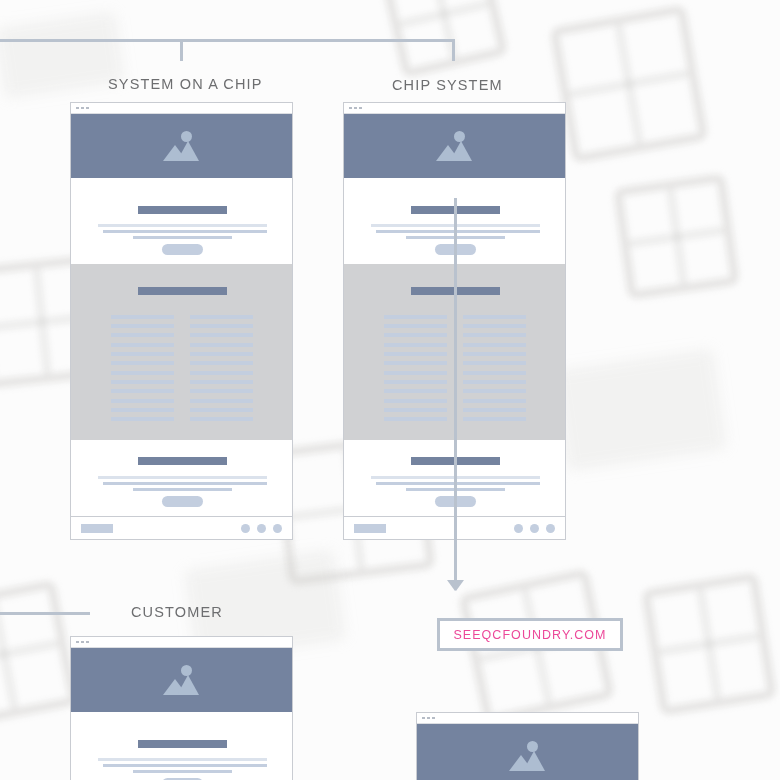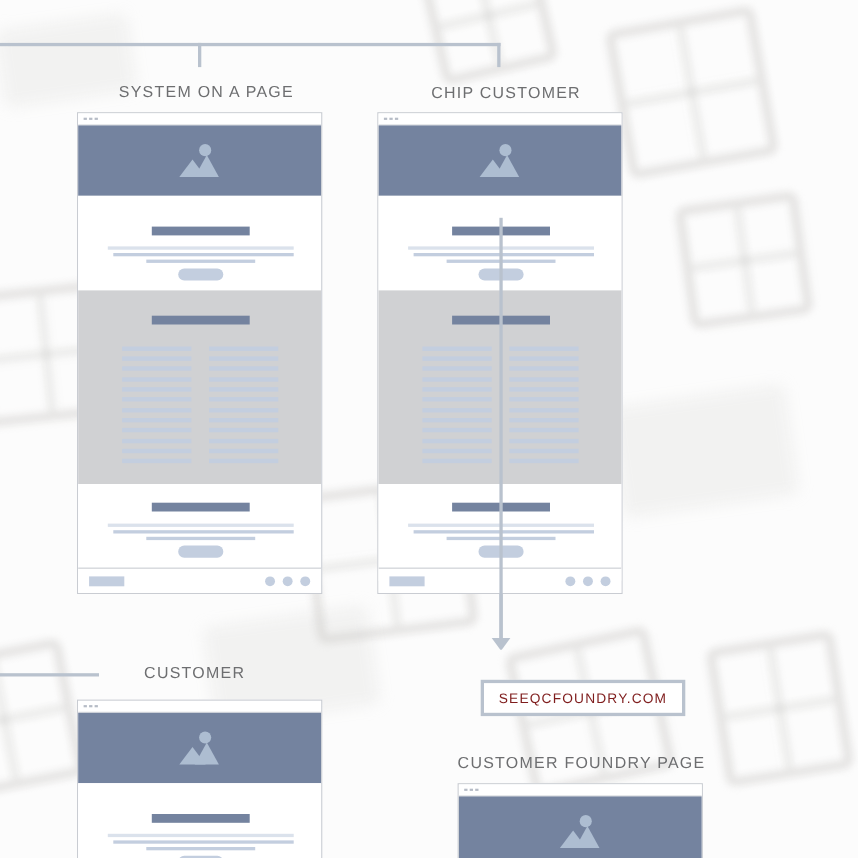--- a/index.html
+++ b/index.html
@@ -194,21 +194,21 @@
     position: absolute;
     background: #ffffff;
     border: 3px solid #b9c2ce;
     box-sizing: border-box;
     display: flex;
     align-items: center;
     justify-content: center;
     z-index: 4;
   }
   .url-box span {
-    color: #7f1d1d;
+    color: #ec4899;
     font-size: 12.5px;
     letter-spacing: 1.05px;
     white-space: nowrap;
   }
 </style>
 </head>
 <body>
 
 <div id="canvas">
 
@@ -252,21 +252,21 @@
 
   <div class="line h" style="left:0px; top:39px; width:455px;"></div>
   <div class="line v" style="left:180px; top:39px; height:22px;"></div>
   <div class="line v" style="left:452px; top:39px; height:22px;"></div>
 
   <div class="line v" style="left:454px; top:200px; height:382px;"></div>
   <div class="arrow-head" style="left:447px; top:580px;"></div>
 
   <div class="line h" style="left:0px; top:612px; width:90px;"></div>
 
-  <div class="caption" style="left:108px; top:76px;">SYSTEM ON A PAGE</div>
+  <div class="caption" style="left:108px; top:76px;">SYSTEM ON A CHIP</div>
   <div class="mock" style="left:70px; top:102px; width:223px; height:438px;">
     <div class="mock-chrome">
       <span class="dot"></span>
       <span class="dot"></span>
       <span class="dot"></span>
     </div>
     <div class="hero" style="height:64px;">
       <div class="img-ph">
         <div class="sun"></div>
           <div class="m1"></div>
@@ -317,21 +317,21 @@
     <div class="mock-footer">
       <div class="fbox"></div>
       <div class="fdots">
         <span></span>
         <span></span>
         <span></span>
       </div>
     </div>
   </div>
 
-  <div class="caption" style="left:392px; top:77px;">CHIP CUSTOMER</div>
+  <div class="caption" style="left:392px; top:77px;">CHIP SYSTEM</div>
   <div class="mock" style="left:343px; top:102px; width:223px; height:438px;">
     <div class="mock-chrome">
       <span class="dot"></span>
       <span class="dot"></span>
       <span class="dot"></span>
     </div>
     <div class="hero" style="height:64px;">
       <div class="img-ph">
         <div class="sun"></div>
           <div class="m1"></div>
@@ -413,21 +413,20 @@
       <div class="txt-line" style="left:62px; top:58px; width:99px;"></div>
       <div class="pill" style="left:91px; top:66px; width:41px;"></div>
     </div>
 
   </div>
 
   <div class="url-box" style="left:437px; top:618px; width:186px; height:33px;">
     <span>SEEQCFOUNDRY.COM</span>
   </div>
 
-  <div class="caption" style="left:416px; top:686px;">CUSTOMER FOUNDRY PAGE</div>
   <div class="mock" style="left:416px; top:712px; width:223px; height:438px;">
     <div class="mock-chrome">
       <span class="dot"></span>
       <span class="dot"></span>
       <span class="dot"></span>
     </div>
     <div class="hero" style="height:64px;">
       <div class="img-ph">
         <div class="sun"></div>
           <div class="m1"></div>

